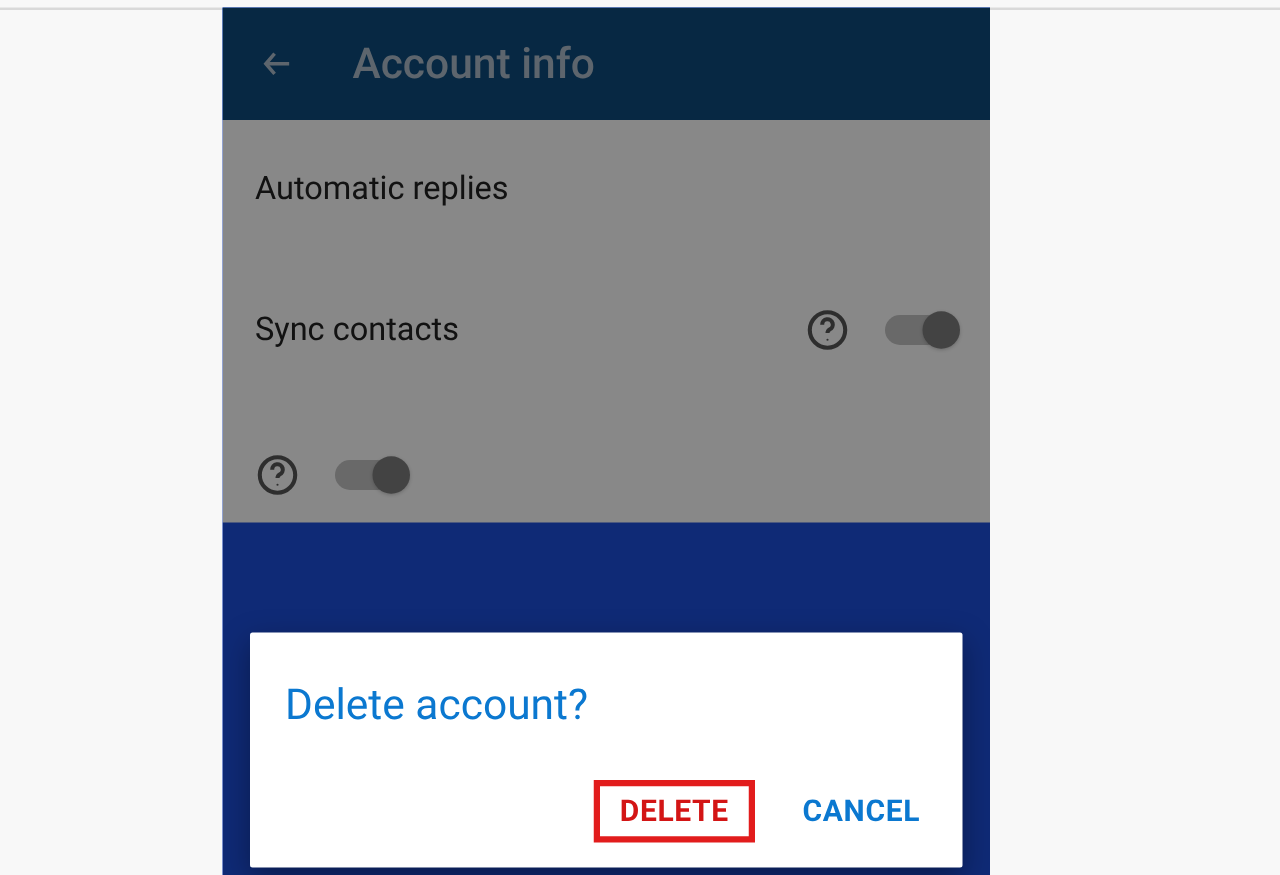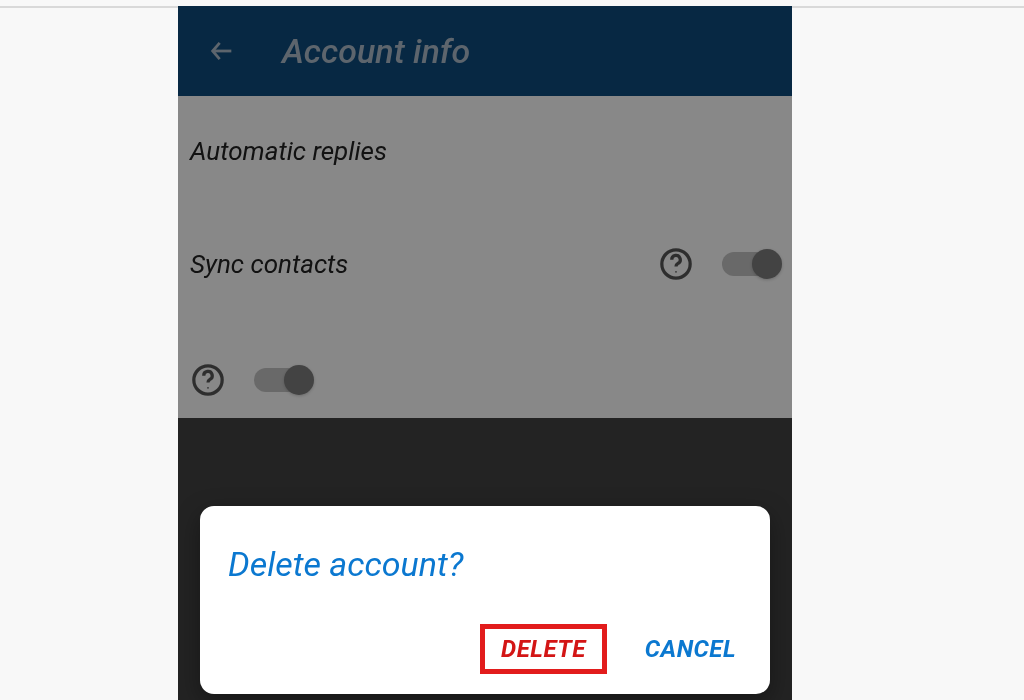--- a/index.html
+++ b/index.html
@@ -16,23 +16,22 @@
     left:0;right:0;top:0;
     height:6px;
     border-bottom:2px solid #d9d9d9;
   }
   .phone{
     position:absolute;
     left:178px;
     top:6px;
     width:614px;
     height:694px;
-    background:#404040;
+    background:#1d4ed8;
     overflow:hidden;
-    font-style:italic;
   }
   .appbar{
     height:90px;
     background:#0d4a7a;
     display:flex;
     align-items:center;
     padding:0 24px;
     box-sizing:border-box;
     color:#aab8c6;
   }
@@ -46,21 +45,21 @@
   .appbar-title{
     font-size:34px;
     font-weight:500;
     color:#aab8c6;
   }
   .content{
     background:#f7f7f7;
     padding:20px 0 0 0;
   }
   .row{
-    padding:20px 12px;
+    padding:20px 26px;
     display:flex;
     align-items:center;
     min-height:70px;
     box-sizing:border-box;
   }
   .row .labels{flex:1;}
   .row .title{
     font-size:26px;
     color:#222;
   }
@@ -96,21 +95,21 @@
   .scrim{
     position:absolute;
     inset:0;
     background:rgba(0,0,0,0.45);
   }
   .dialog{
     position:absolute;
     left:22px;right:22px;
     bottom:6px;
     background:#ffffff;
-    border-radius:14px;
+    border-radius:2px;
     box-shadow:0 8px 24px rgba(0,0,0,0.35);
     padding:38px 28px 20px 28px;
     box-sizing:border-box;
   }
   .dialog-title{
     font-size:34px;
     color:#0b78d0;
     font-weight:400;
     margin-bottom:40px;
   }

